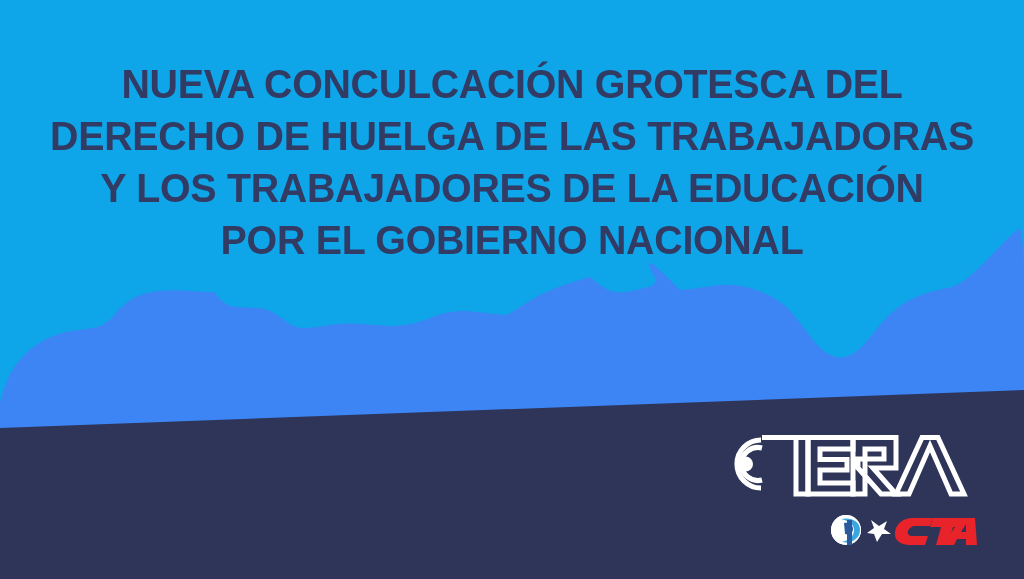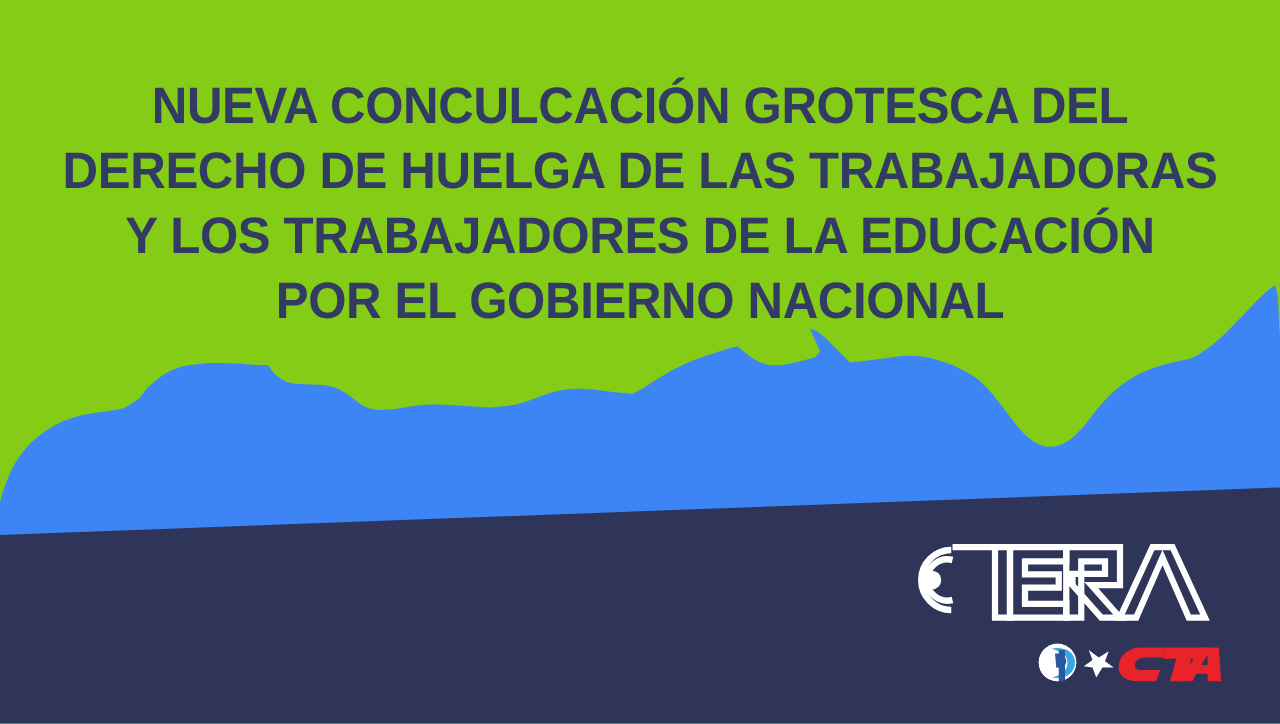--- a/index.html
+++ b/index.html
@@ -8,21 +8,21 @@
     padding: 0;
   }
   body {
     font-family: "Liberation Sans", sans-serif;
     background: #ffffff;
   }
   #poster {
     position: relative;
     width: 1024px;
     height: 579px;
-    background: #84cc16;
+    background: #0ea5e9;
     overflow: hidden;
   }
 
   
   #headline {
     position: absolute;
     left: 0;
     top: 58px;
     width: 1024px;
     text-align: center;

